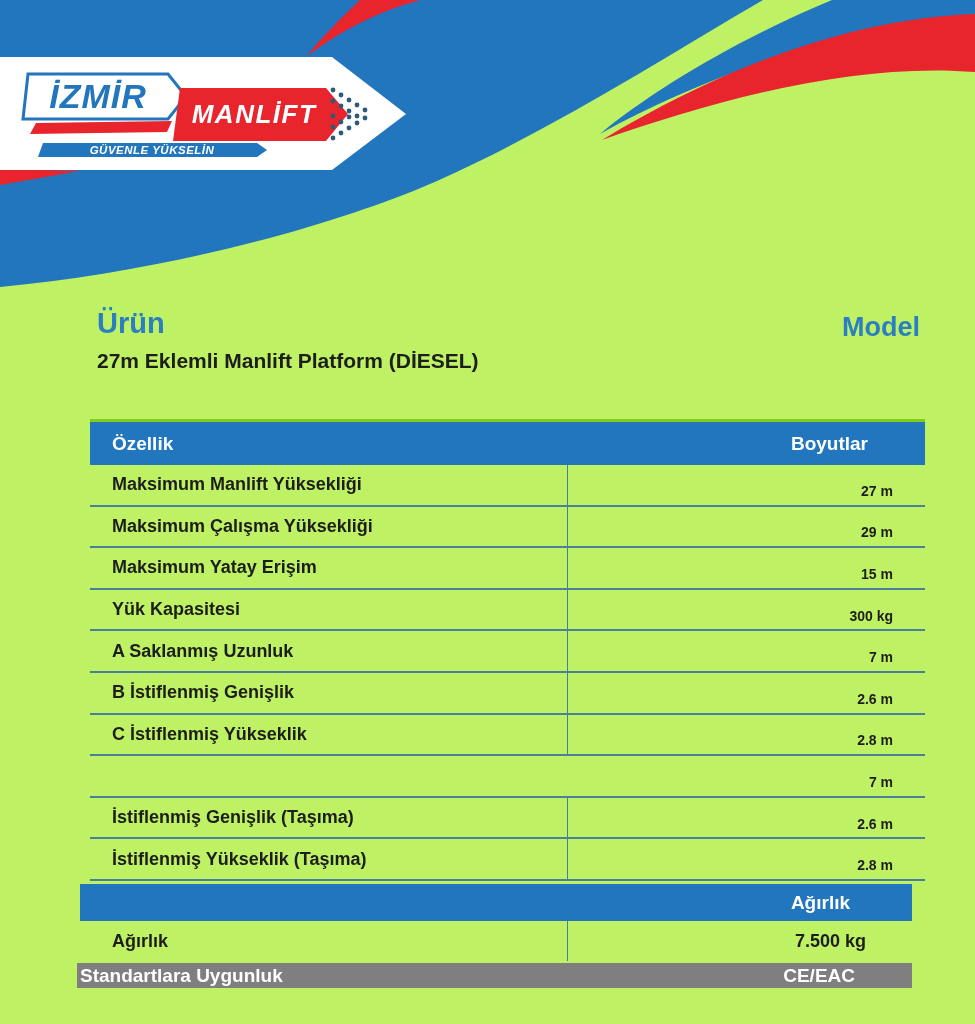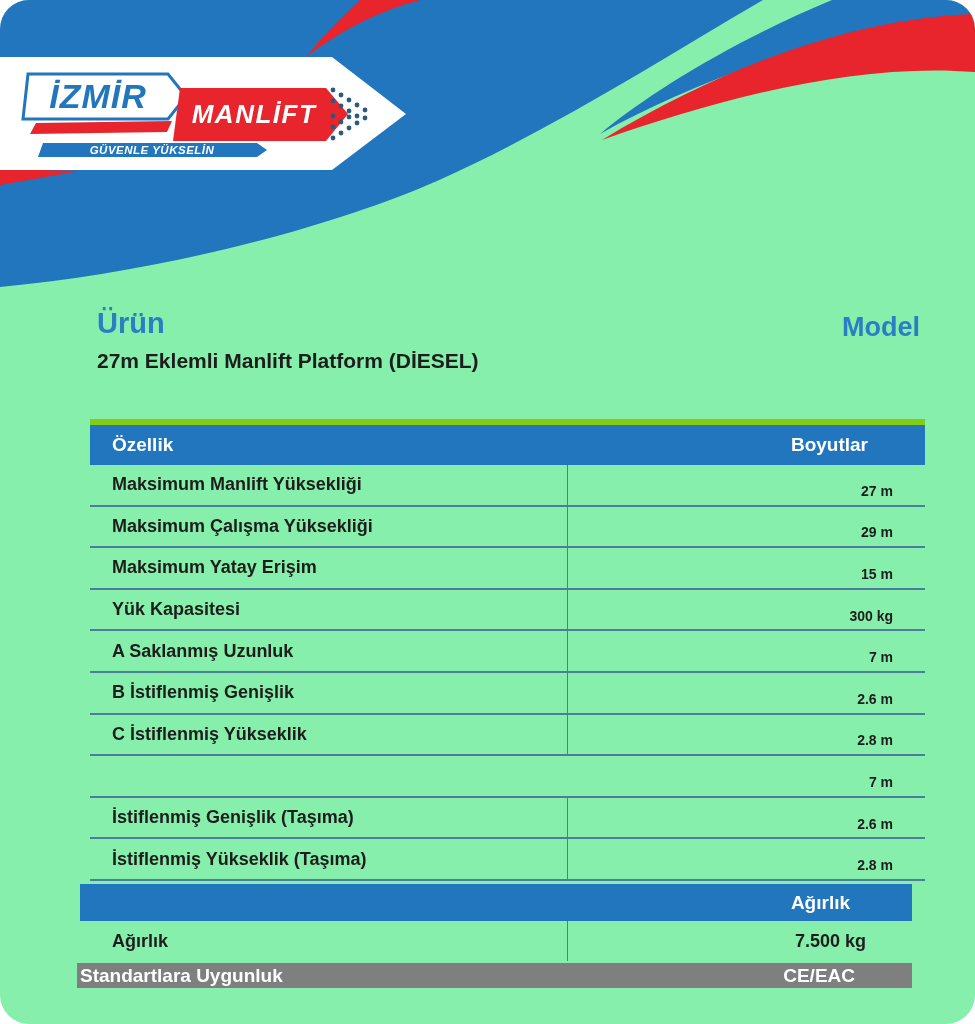--- a/index.html
+++ b/index.html
@@ -6,40 +6,40 @@
     --primary-blue:#2176bd;
     --accent-red:#e8242d;
     --bar-gray:#7f7f7f;
     --divider-teal:#4a7e9b;
     --heading-blue:#2b7ec2;
     --text-dark:#1d1d1b;
   }
   *{margin:0;padding:0;box-sizing:border-box;}
   html,body{background:#fff;}
   body{font-family:"Liberation Sans", sans-serif;}
-  .page{position:relative;width:975px;height:1024px;background:#86efac;overflow:hidden;border-radius:29px;}
+  .page{position:relative;width:975px;height:1024px;background:#bef264;overflow:hidden;}
 
   
   .header-svg{position:absolute;top:0;left:0;display:block;}
   .fill-blue{fill:var(--primary-blue);}
   .fill-red{fill:var(--accent-red);}
   .fill-white{fill:#ffffff;}
   .fill-dots{fill:#2a5b7d;}
   .izmir-arrow{fill:#ffffff;stroke:var(--primary-blue);stroke-width:3;}
   .logo-text-blue{fill:var(--primary-blue);font-family:"Liberation Sans",sans-serif;font-weight:bold;font-style:italic;}
   .logo-text-white{fill:#ffffff;font-family:"Liberation Sans",sans-serif;font-weight:bold;font-style:italic;}
 
   
   .product-label{position:absolute;left:97px;top:307px;font-size:29px;font-weight:bold;color:var(--heading-blue);}
   .model-label{position:absolute;right:55px;top:312px;font-size:27px;font-weight:bold;color:var(--heading-blue);margin-left:9px;}
   .product-name{position:absolute;left:97px;top:349px;font-size:21px;font-weight:bold;color:var(--text-dark);}
 
   
   .spec-table{position:absolute;left:90px;top:419px;width:835px;}
-  .table-header{height:46px;background:var(--primary-blue);border-top:6px solid #84cc16;
+  .table-header{height:46px;background:var(--primary-blue);border-top:3px solid #84cc16;
     display:flex;align-items:center;justify-content:space-between;
     padding:0 57px 0 22px;color:#fff;font-size:19px;font-weight:bold;}
   .spec-row{display:flex;height:41.6px;border-bottom:2px solid var(--divider-teal);}
   .spec-row .cell-label{width:478px;display:flex;align-items:center;padding-left:22px;
     border-right:1.5px solid var(--divider-teal);font-size:18px;font-weight:bold;color:var(--text-dark);}
   .spec-row .cell-value{flex:1;display:flex;align-items:center;justify-content:flex-end;
     padding-right:32px;font-size:14px;font-weight:bold;color:var(--text-dark);margin-top:12px;}
 
   
   .weight-bar{position:absolute;left:80px;top:884px;width:832px;height:37px;background:var(--primary-blue);

